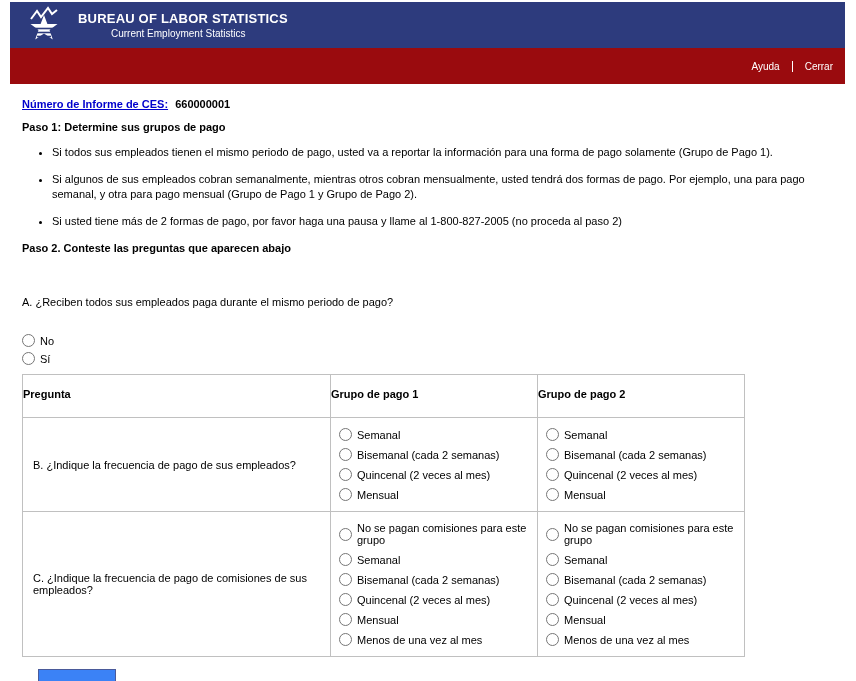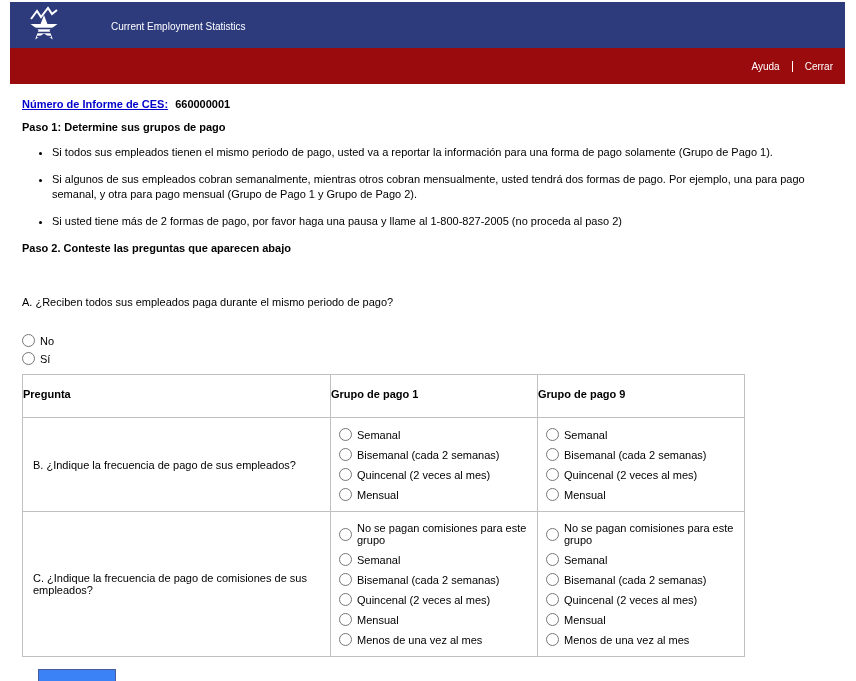--- a/index.html
+++ b/index.html
@@ -80,20 +80,21 @@
 
   <div class="masthead">
     <svg class="logo" viewBox="0 0 40 40">
       <polygon fill="#ffffff" points="20,10 23.4,19 33.5,19 25.5,25 28.8,34.5 20,28.6 11.2,34.5 14.5,25 6.5,19 16.6,19"></polygon>
       <polyline fill="none" stroke="#ffffff" stroke-width="2" points="7,14 13,6 17,12 24,3 28,9 33,5"></polyline>
       <line x1="8" y1="23.5" x2="32" y2="23.5" stroke="#2d3b7d" stroke-width="1.6"></line>
       <line x1="10" y1="27.5" x2="30" y2="27.5" stroke="#2d3b7d" stroke-width="1.6"></line>
       <line x1="13" y1="31.5" x2="27" y2="31.5" stroke="#2d3b7d" stroke-width="1.6"></line>
     </svg>
     <div class="masthead-text">
+      <div class="masthead-title">BUREAU OF LABOR STATISTICS</div>
       <div class="masthead-subtitle">Current Employment Statistics</div>
     </div>
   </div>
 
   <div class="redbar">
     <a>Ayuda</a>
     <span class="vdiv"></span>
     <a>Cerrar</a>
   </div>
 
@@ -132,21 +133,21 @@
     <table class="pay-table">
       <colgroup>
           <col class="c-question">
           <col class="c-group">
           <col class="c-group">
         </colgroup>
       <tbody>
           <tr>
         <th>Pregunta</th>
         <th>Grupo de pago 1</th>
-        <th>Grupo de pago 9</th>
+        <th>Grupo de pago 2</th>
       </tr>
 
       <tr class="row-b">
         <td class="q-cell">B. ¿Indique la frecuencia de pago de sus empleados?</td>
         <td class="opt-cell">
           <div class="opt-row">
             <input type="radio" name="g1-b" id="g1b0" style="">
             <label for="g1b0">Semanal</label>
           </div>
           <div class="opt-row">

